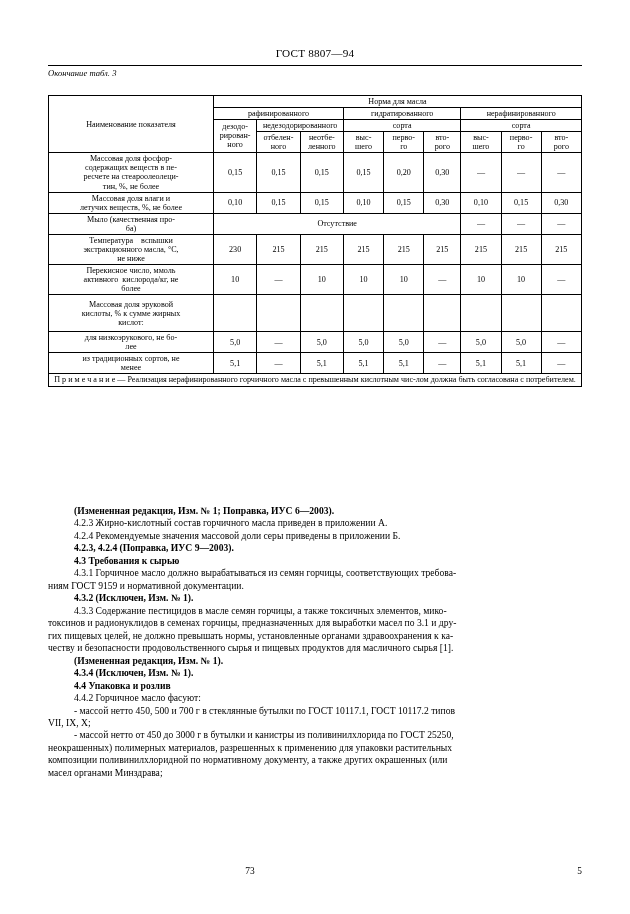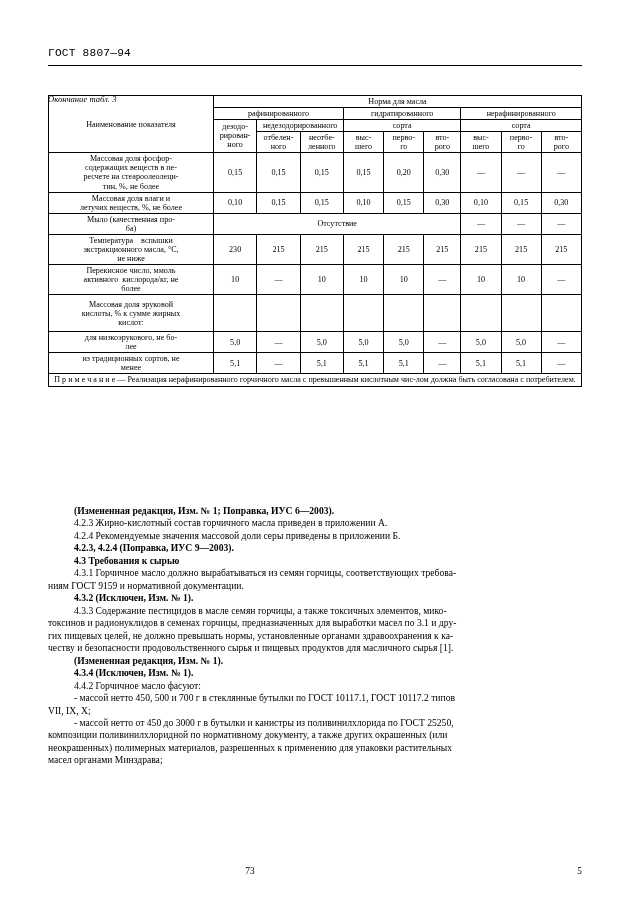--- a/index.html
+++ b/index.html
@@ -21,37 +21,36 @@
     width: 630px;
     height: 914px;
     overflow: hidden;
   }
   
   .doc-header {
     position: absolute;
     left: 48px;
     top: 47px;
     width: 534px;
-    text-align: left;
+    text-align: center;
     font-size: 11.2px;
     letter-spacing: 0.2px;
-    font-family: Liberation Mono, monospace;
   }
   .doc-header-rule {
     position: absolute;
     left: 48px;
     top: 65px;
     width: 534px;
     height: 1px;
     background: #000;
   }
   .cont-label {
     position: absolute;
     left: 48px;
-    top: 94px;
+    top: 68px;
     font-style: italic;
     font-size: 8.6px;
   }
   
   .tbl-wrap {
     position: absolute;
     left: 48px;
     top: 95px;
     width: 534px;
   }
@@ -285,25 +284,26 @@
     <p class="ind b">4.3  Требования к сырью</p>
     <p class="ind">4.3.1  Горчичное масло должно вырабатываться из семян горчицы, соответствующих требова-</p>
     <p class="noind">ниям ГОСТ 9159 и нормативной документации.</p>
     <p class="ind b">4.3.2  (Исключен, Изм. № 1).</p>
     <p class="ind">4.3.3  Содержание пестицидов в масле семян горчицы, а также токсичных элементов, мико-</p>
     <p class="noind">токсинов и радионуклидов в семенах горчицы, предназначенных для выработки масел по 3.1 и дру-</p>
     <p class="noind">гих пищевых целей, не должно превышать нормы, установленные органами здравоохранения к ка-</p>
     <p class="noind">честву и безопасности продовольственного сырья и пищевых продуктов для масличного сырья [1].</p>
     <p class="ind b">(Измененная редакция, Изм. № 1).</p>
     <p class="ind b">4.3.4  (Исключен, Изм. № 1).</p>
+    <p class="ind b">4.4  Упаковка и розлив</p>
     <p class="ind">4.4.2  Горчичное масло фасуют:</p>
     <p class="ind">-  массой нетто 450, 500 и 700 г в стеклянные бутылки по ГОСТ 10117.1, ГОСТ 10117.2 типов</p>
     <p class="noind">VII, IX, X;</p>
     <p class="ind">-  массой нетто от 450 до 3000 г в бутылки и канистры из поливинилхлорида по ГОСТ 25250,</p>
+    <p class="noind">неокрашенных) полимерных материалов, разрешенных к применению для упаковки растительных</p>
     <p class="noind">композиции поливинилхлоридной по нормативному документу, а также других окрашенных (или</p>
-    <p class="noind">неокрашенных) полимерных материалов, разрешенных к применению для упаковки растительных</p>
     <p class="noind">масел органами Минздрава;</p>
   </div>
 
   <div class="pg-center">73</div>
   <div class="pg-right">5</div>
 
 </div>
 
 </body></html>

